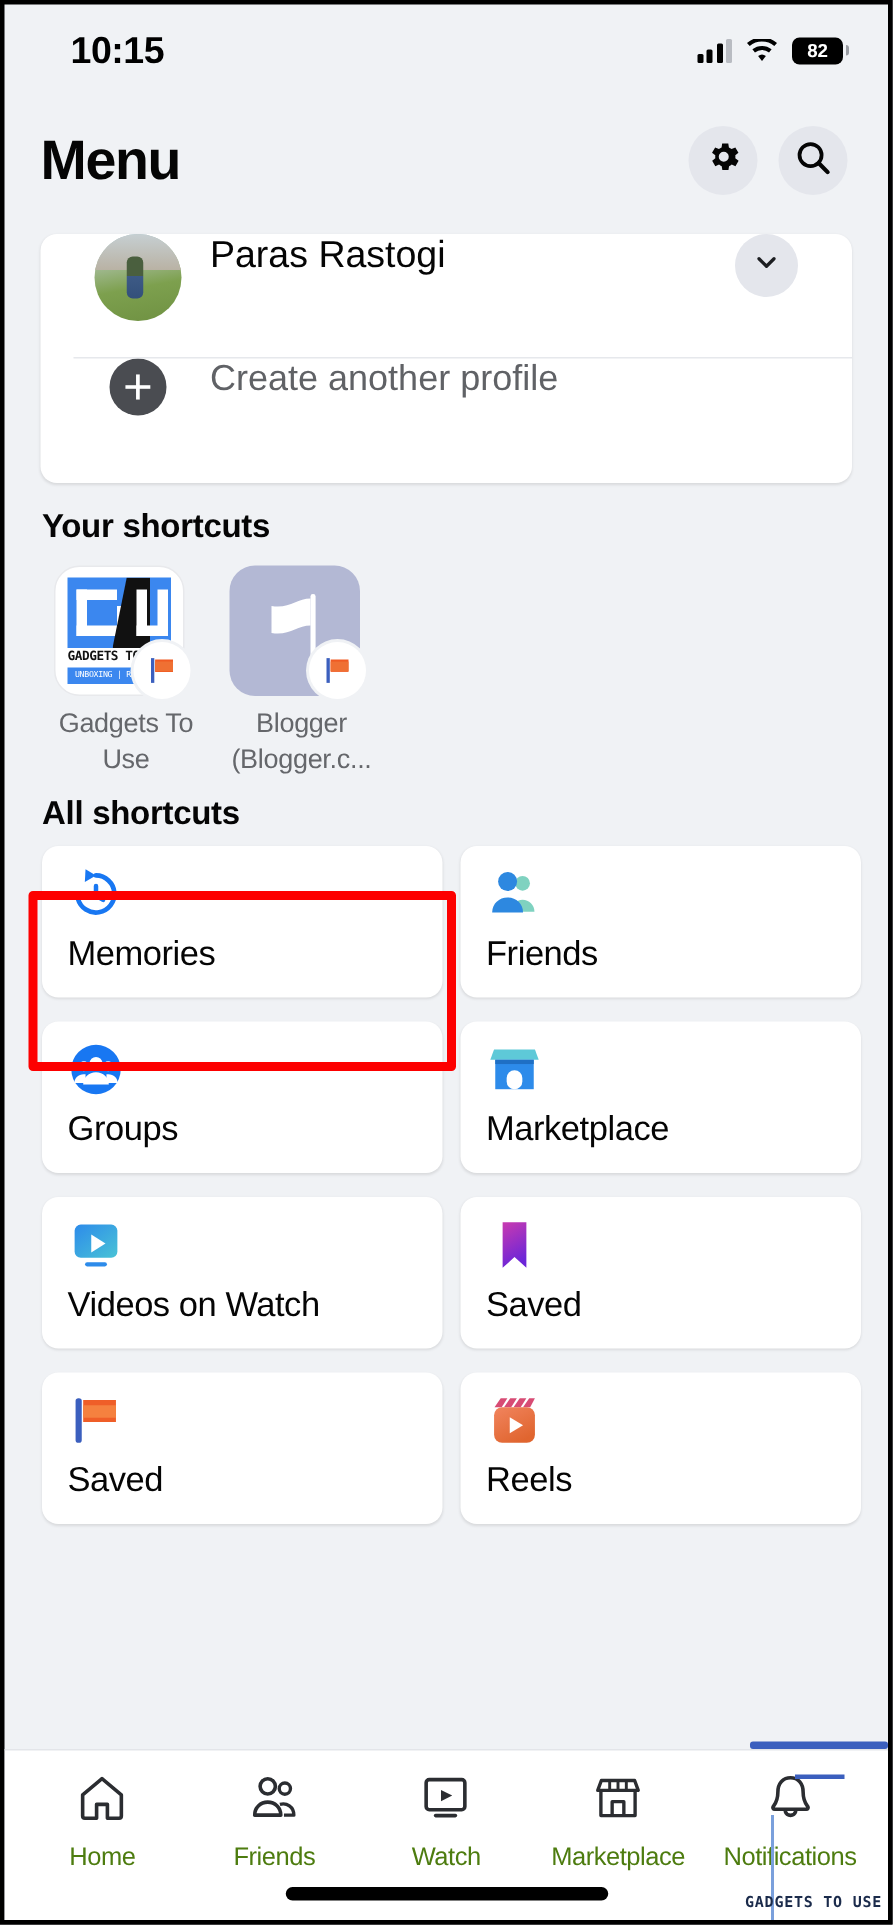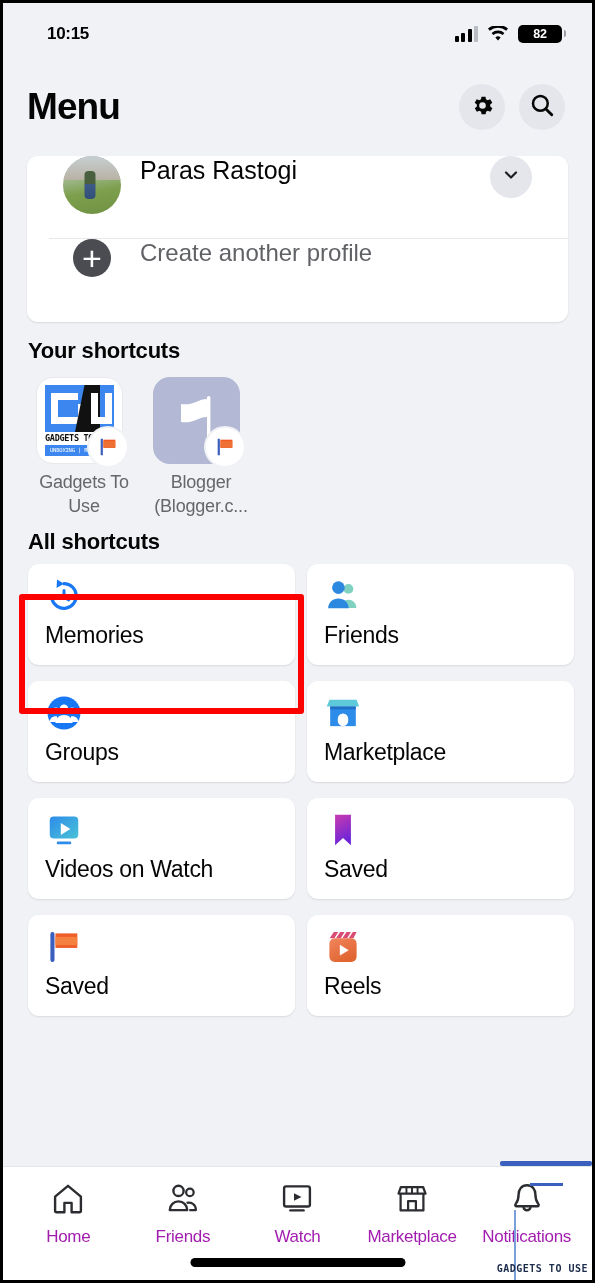--- a/index.html
+++ b/index.html
@@ -16,32 +16,32 @@
     background: #f0f2f5;
     overflow: hidden;
   }
 
   
   #statusbar {
     height: 62px;
     display: flex; align-items: center; justify-content: space-between;
     padding: 0 30px 0 44px;
   }
-  #clock { font-size: 17px; font-weight: 600; color: #000; letter-spacing: -0.3px; }
+  #clock { font-size: 25px; font-weight: 600; color: #000; letter-spacing: -0.3px; }
   #status-right { display: flex; align-items: center; gap: 9px; }
   .sig { display: flex; align-items: flex-end; gap: 2.5px; height: 16px; }
   .sig i { display: block; width: 4px; background: #000; border-radius: 1px; }
   .sig i:nth-child(1){ height: 6px; }
   .sig i:nth-child(2){ height: 9px; }
   .sig i:nth-child(3){ height: 13px; }
   .sig i:nth-child(4){ height: 16px; background: #b9bcc2; }
   .wifi { width: 22px; height: 16px; position: relative; }
   .wifi svg { position: absolute; left: 0; top: 0; }
   .batt {
-    width: 44px; height: 18px; background: #000; border-radius: 5px;
+    width: 34px; height: 18px; background: #000; border-radius: 5px;
     display: flex; align-items: center; justify-content: center;
     position: relative;
   }
   .batt span { color: #fff; font-size: 12.5px; font-weight: 700; letter-spacing: -0.2px; }
   .batt:after {
     content: ""; position: absolute; right: -4px; top: 5px;
     width: 2.5px; height: 7px; background: #9a9da3; border-radius: 0 2px 2px 0;
   }
 
   
@@ -197,21 +197,21 @@
     color:#1b2b4b; letter-spacing:0.5px; font-family:"DejaVu Sans Mono", monospace;
   }
 
   
   #bottom-nav {
     position: absolute; left: 0; bottom: 0; width: 589px; height: 114px;
     background: #fff; border-top: 1px solid #e3e5e9;
   }
   #nav-items { display: flex; padding: 14px 8px 0 8px; }
   .nav-item { flex: 1; display: flex; flex-direction: column; align-items: center; gap: 6px; }
-  .nav-label { font-size: 17px; color: #a21caf; letter-spacing: -0.3px; }
+  .nav-label { font-size: 17px; color: #4d7c0f; letter-spacing: -0.3px; }
   #home-indicator {
     position: absolute; left: 50%; transform: translateX(-50%);
     bottom: 13px; width: 215px; height: 9px; background: #000; border-radius: 5px;
   }
 </style>
 </head>
 <body>
 
 <div id="phone">
 

